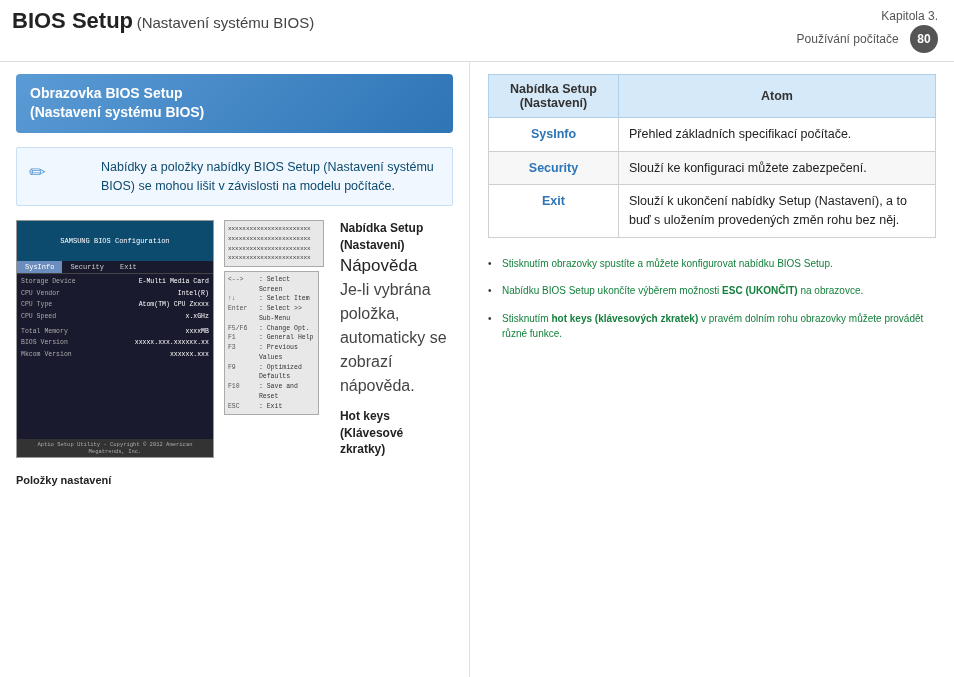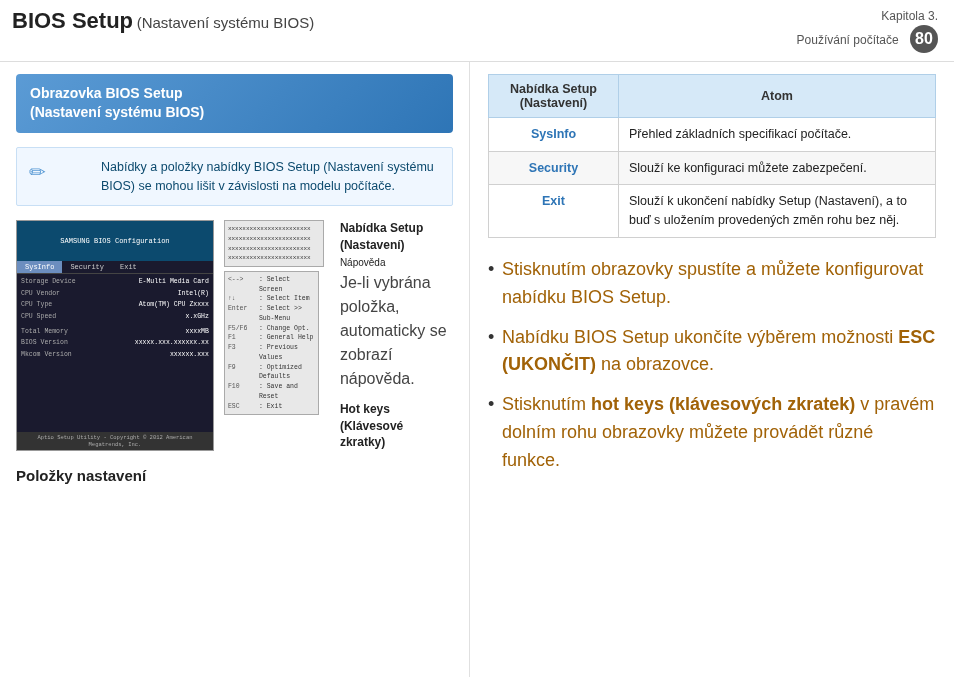--- a/index.html
+++ b/index.html
@@ -33,21 +33,21 @@
     .header-right {
       text-align: right;
       font-size: 12px;
       color: #555;
       line-height: 1.4;
     }
     .page-badge {
       display: inline-block;
       background: #555;
       color: #fff;
-      font-size: 16px;
+      font-size: 12px;
       font-weight: bold;
       width: 28px;
       height: 28px;
       line-height: 28px;
       text-align: center;
       border-radius: 50%;
       margin-left: 8px;
     }
 
     
@@ -181,21 +181,21 @@
     }
 
     .bios-label-box {
       font-size: 12px;
       font-weight: bold;
       color: #222;
       line-height: 1.4;
     }
 
     .caption-left {
-      font-size: 15px;
+      font-size: 11px;
       font-weight: bold;
       color: #222;
       margin-top: 16px;
     }
 
     
     .right-col {
       flex: 1;
       padding: 12px 18px;
     }
@@ -233,23 +233,23 @@
 
     
     .bullets {
       list-style: none;
       padding: 0;
     }
     .bullets li {
       position: relative;
       padding-left: 14px;
       margin-bottom: 12px;
-      font-size: 18px;
+      font-size: 10px;
       line-height: 1.55;
-      color: #a16207;
+      color: #15803d;
     }
     .bullets li::before {
       content: '•';
       position: absolute;
       left: 0;
       color: #333;
     }
     .bold-text { font-weight: bold; }
   </style>
 </head>
@@ -370,21 +370,21 @@
           <div class="bios-help-row">
               <span class="bios-help-key">ESC</span>
               <span>: Exit</span>
             </div>
         </div>
       </div>
 
       <div style="display:flex; flex-direction:column; justify-content:space-between; padding-left:6px;">
         <div class="bios-label-box">
           <strong>Nabídka Setup<br>(Nastavení)</strong><br>
-          <span style="font-weight:normal; font-size:10px; color:#222;">Nápověda</span><br>
+          <span style="font-weight:normal; font-size:17px; color:#222;">Nápověda</span><br>
           <span style="font-weight:normal; font-size:16px; color:#444; line-height:1.5;">Je-li vybrána<br>položka,<br>automaticky se<br>zobrazí nápověda.</span>
         </div>
         <div class="bios-label-box" style="margin-top:10px;">
           <strong>Hot keys<br>(Klávesové<br>zkratky)</strong>
         </div>
       </div>
     </div>
 
     <div class="caption-left">Položky nastavení</div>
   </div>

